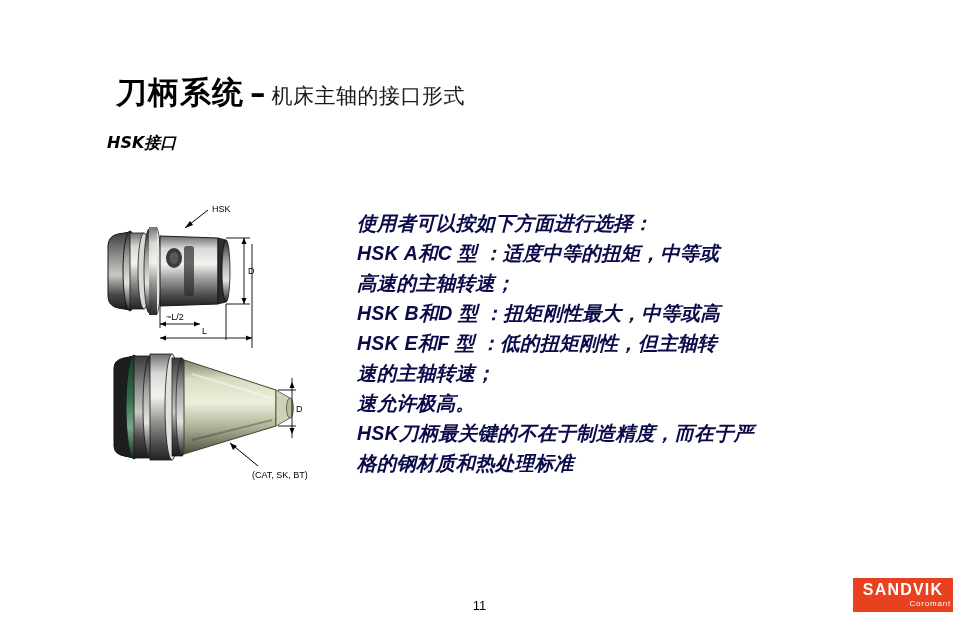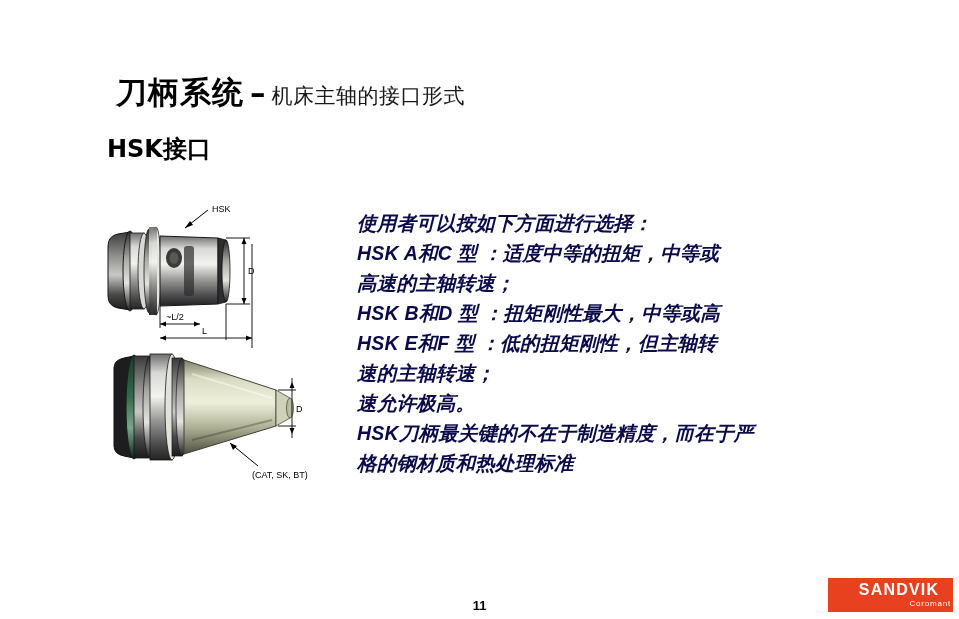--- a/index.html
+++ b/index.html
@@ -48,24 +48,25 @@
     font-size: 21px;
     font-weight: normal;
     color: #1a1a1a;
     letter-spacing: 0.5px;
   }
   .subtitle {
     position: absolute;
     left: 107px;
     top: 133px;
     font-family: "DejaVu Sans", "Liberation Sans", sans-serif;
-    font-size: 24px;
+    font-size: 16px;
     font-weight: bold;
     color: #000000;
     white-space: nowrap;
+    font-style: italic;
   }
   
   .body-text {
     position: absolute;
     left: 357px;
     top: 208px;
     width: 470px;
   }
   .body-line {
     font-family: Liberation Sans, sans-serif;
@@ -88,37 +89,36 @@
   .fig-svg { display:block; }
   
   .page-number {
     position: absolute;
     left: 0;
     right: 0;
     top: 598px;
     text-align: center;
     font-family: "Liberation Sans", sans-serif;
     font-size: 13px;
-    font-weight: bold;
+    font-weight: normal;
     color: #000000;
   }
   .logo {
     position: absolute;
     right: 6px;
     top: 578px;
-    width: 108px;
+    width: 100px;
     height: 34px;
     background: #e8411f;
     color: #ffffff;
     display: flex;
     flex-direction: column;
     align-items: center;
     justify-content: center;
     line-height: 1;
-    padding-left: 17px;
   }
   .logo-main {
     font-family: "Liberation Sans", sans-serif;
     font-size: 16px;
     font-weight: bold;
     letter-spacing: 1.2px;
   }
   .logo-sub {
     font-family: "Liberation Sans", sans-serif;
     font-size: 8px;

